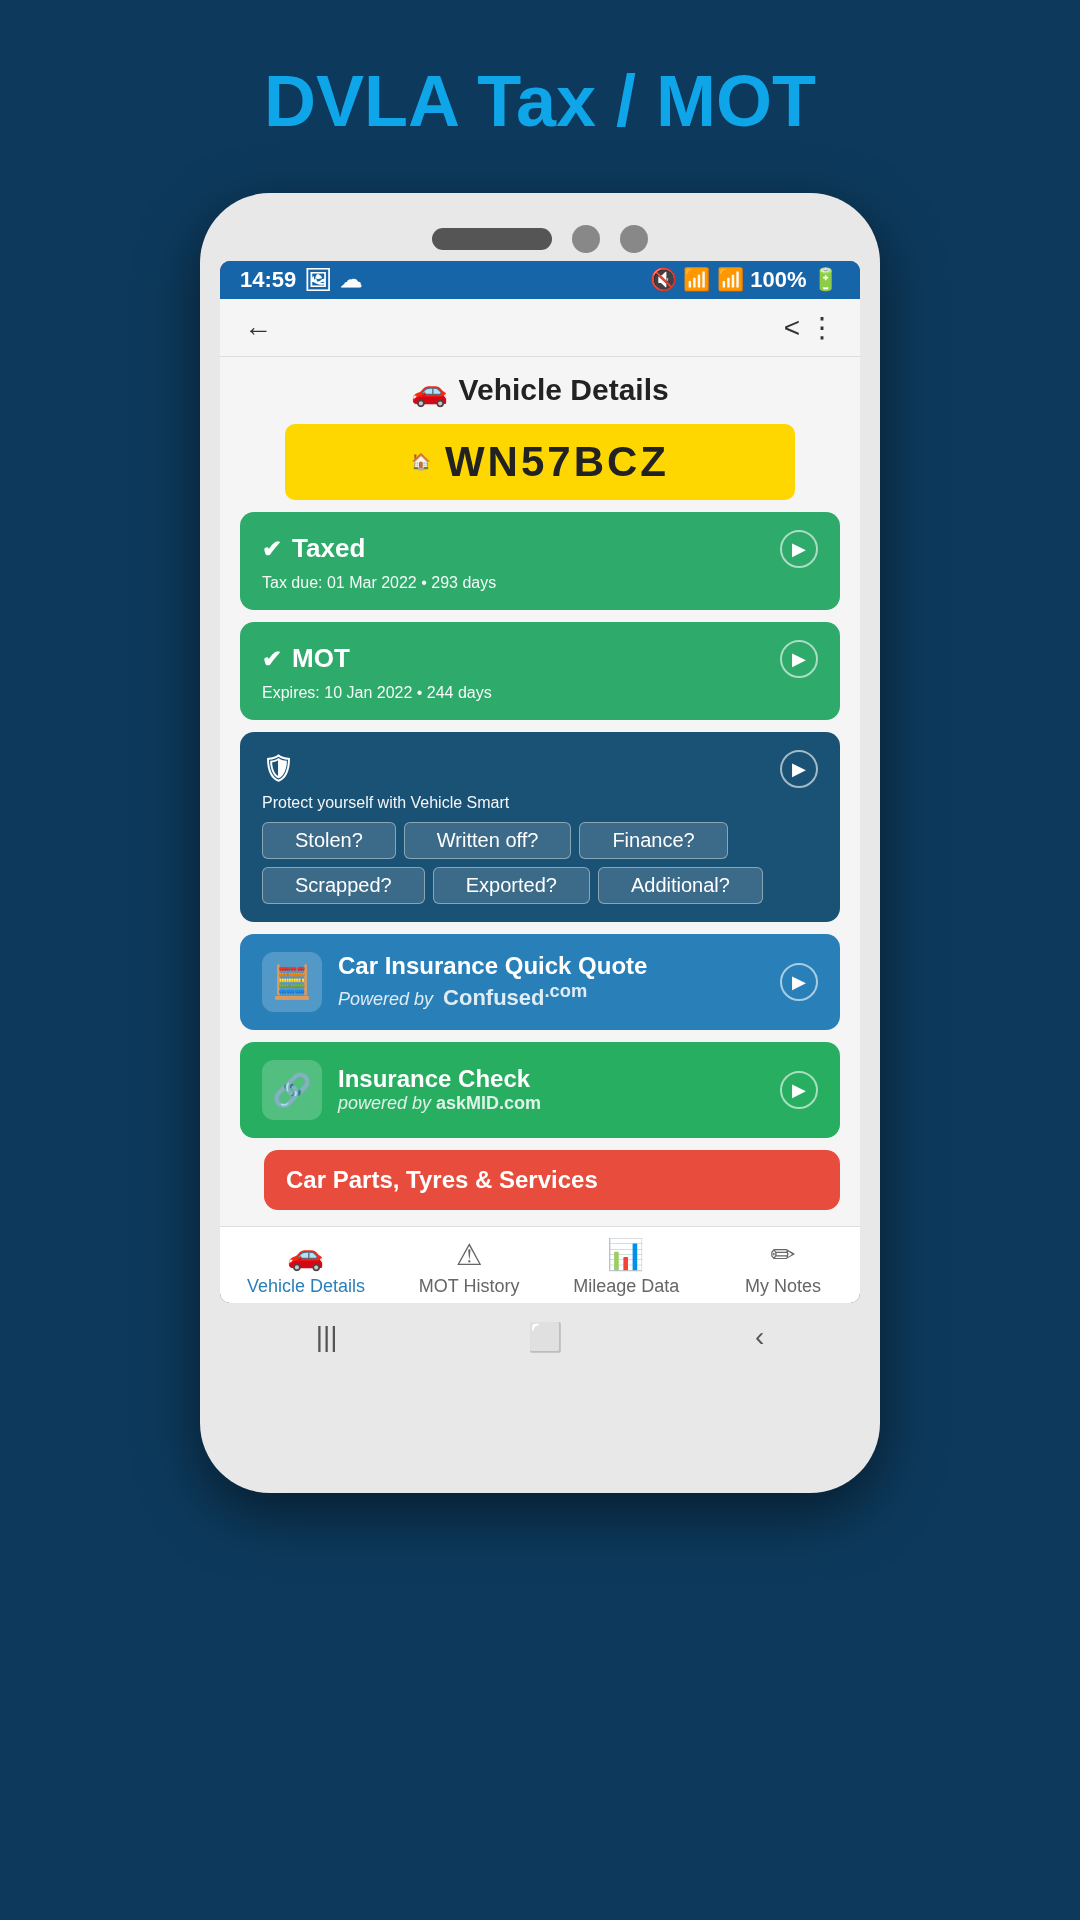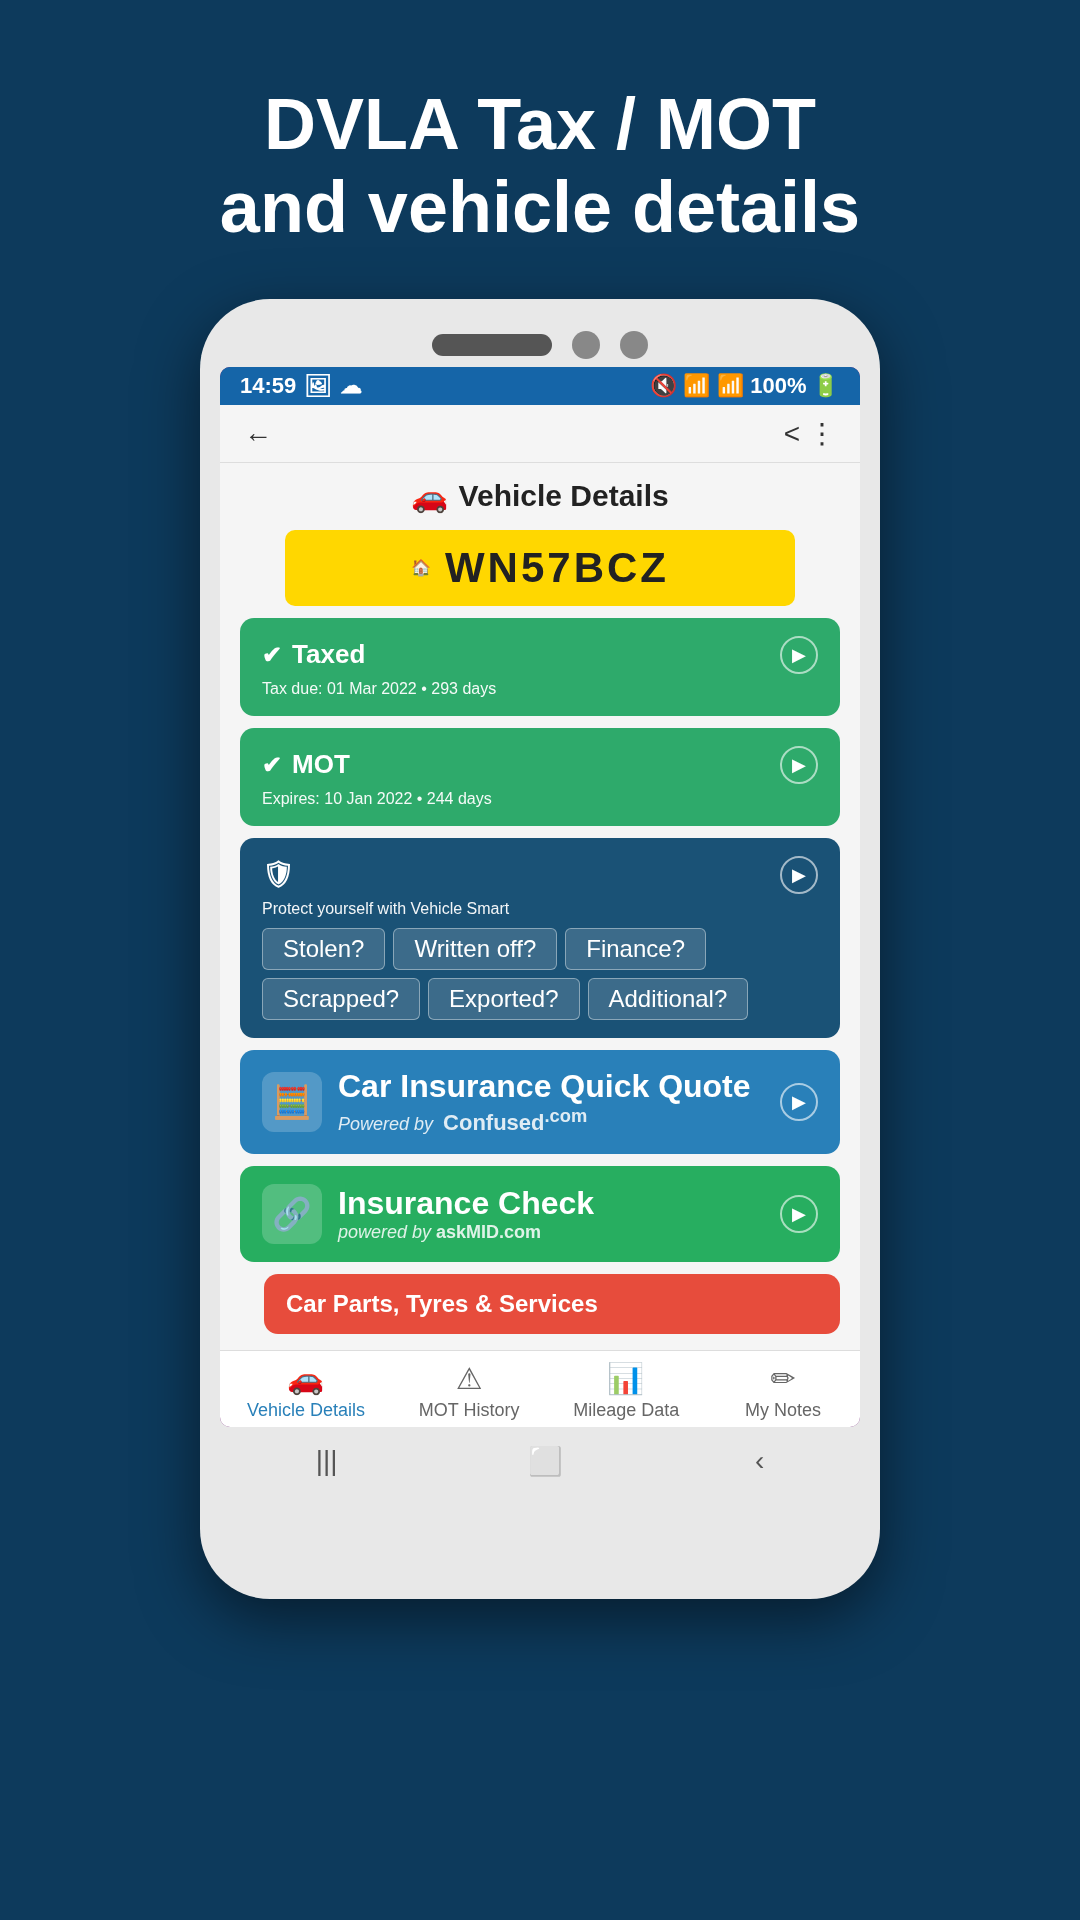--- a/index.html
+++ b/index.html
@@ -9,25 +9,25 @@
       background: #0d3a5c;
       display: flex;
       flex-direction: column;
       align-items: center;
       font-family: 'Arial', sans-serif;
       overflow: hidden;
     }
 
     
     .hero-title {
-      color: #ffffff;
+      color: #0ea5e9;
       font-size: 72px;
       font-weight: 900;
       text-align: center;
-      margin-top: 83px;
+      margin-top: 60px;
       line-height: 1.15;
       padding: 0 60px;
     }
 
     
     .phone-frame {
       width: 680px;
       min-height: 1300px;
       background: #e8e8e8;
       border-radius: 70px;
@@ -229,41 +229,41 @@
       display: flex;
       gap: 8px;
       flex-wrap: wrap;
       margin-top: 10px;
     }
     .tag {
       background: rgba(255,255,255,0.15);
       border: 1px solid rgba(255,255,255,0.4);
       color: white;
       border-radius: 6px;
-      padding: 6px 20px;
-      font-size: 24px;
+      padding: 6px 32px;
+      font-size: 20px;
     }
 
     
     .card-icon-box {
       width: 60px;
       height: 60px;
       background: rgba(255,255,255,0.2);
       border-radius: 12px;
       display: flex;
       align-items: center;
       justify-content: center;
       font-size: 32px;
       flex-shrink: 0;
     }
     .card-text-col {
       flex: 1;
     }
     .card-main-title {
-      font-size: 32px;
+      font-size: 24px;
       font-weight: bold;
     }
     .card-powered {
       font-size: 18px;
       opacity: 0.85;
       font-style: italic;
     }
     .card-powered strong {
       font-style: normal;
       font-weight: 900;
@@ -312,21 +312,20 @@
       font-size: 22px;
       font-weight: 900;
       font-style: normal;
     }
   </style>
 </head>
 <body>
 
 <div class="hero-title">
   <span>DVLA Tax / MOT</span><br>
-  <span>and vehicle details</span>
 </div>
 
 <div class="phone-frame">
 
   <div class="phone-top">
     <div class="phone-speaker"></div>
     <div class="phone-camera"></div>
     <div class="phone-camera2"></div>
   </div>
 

